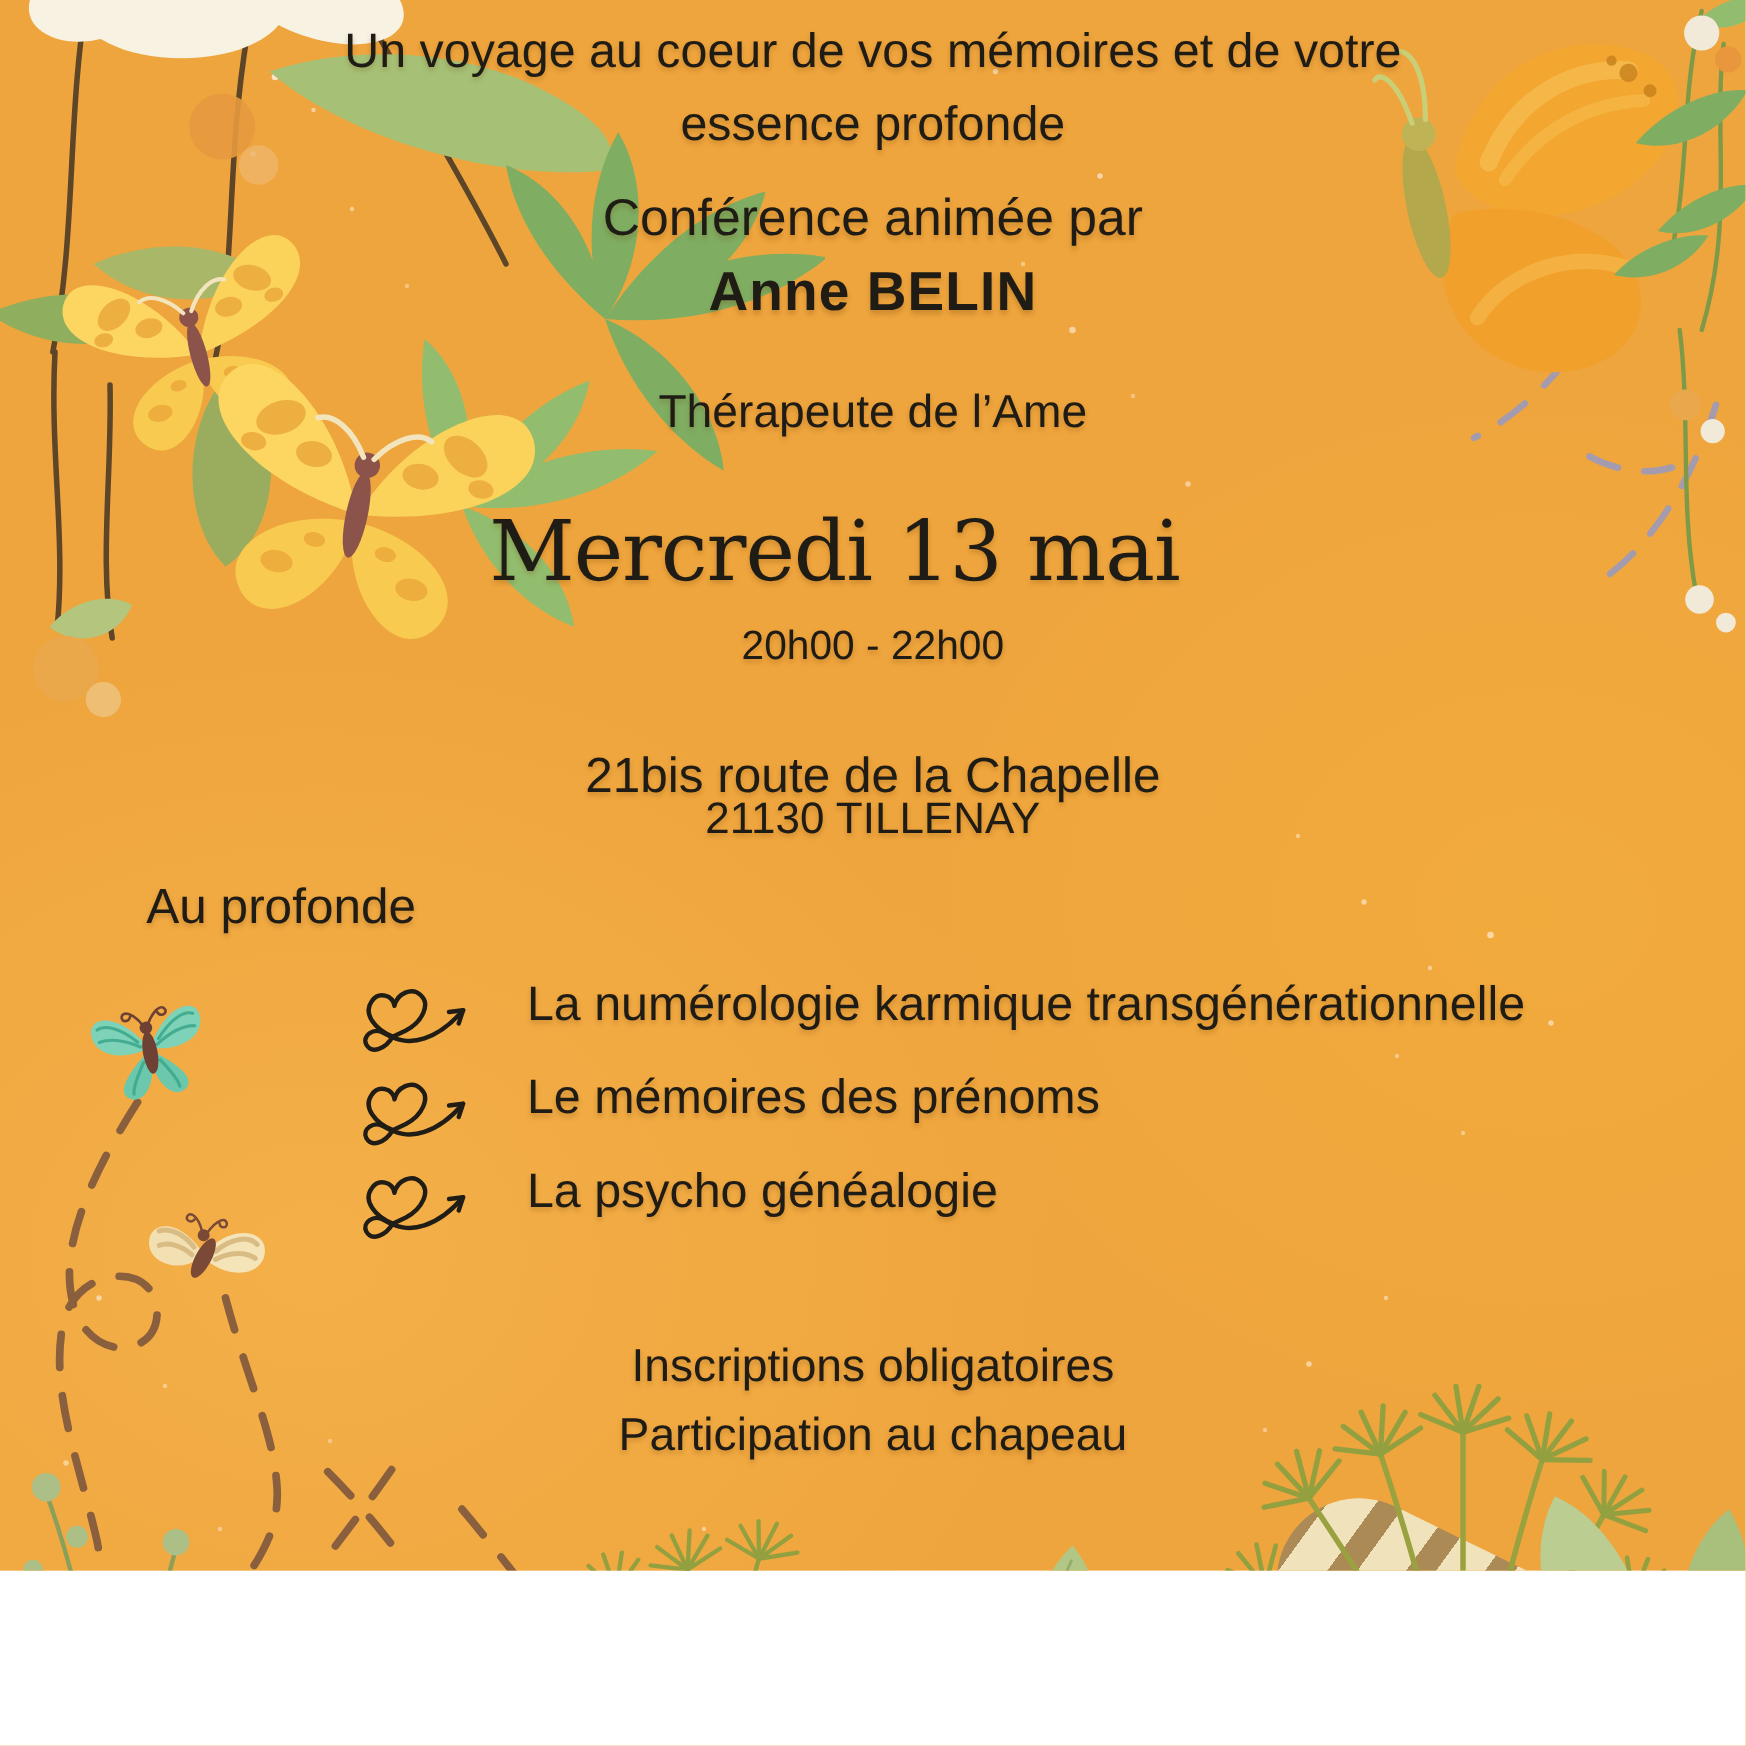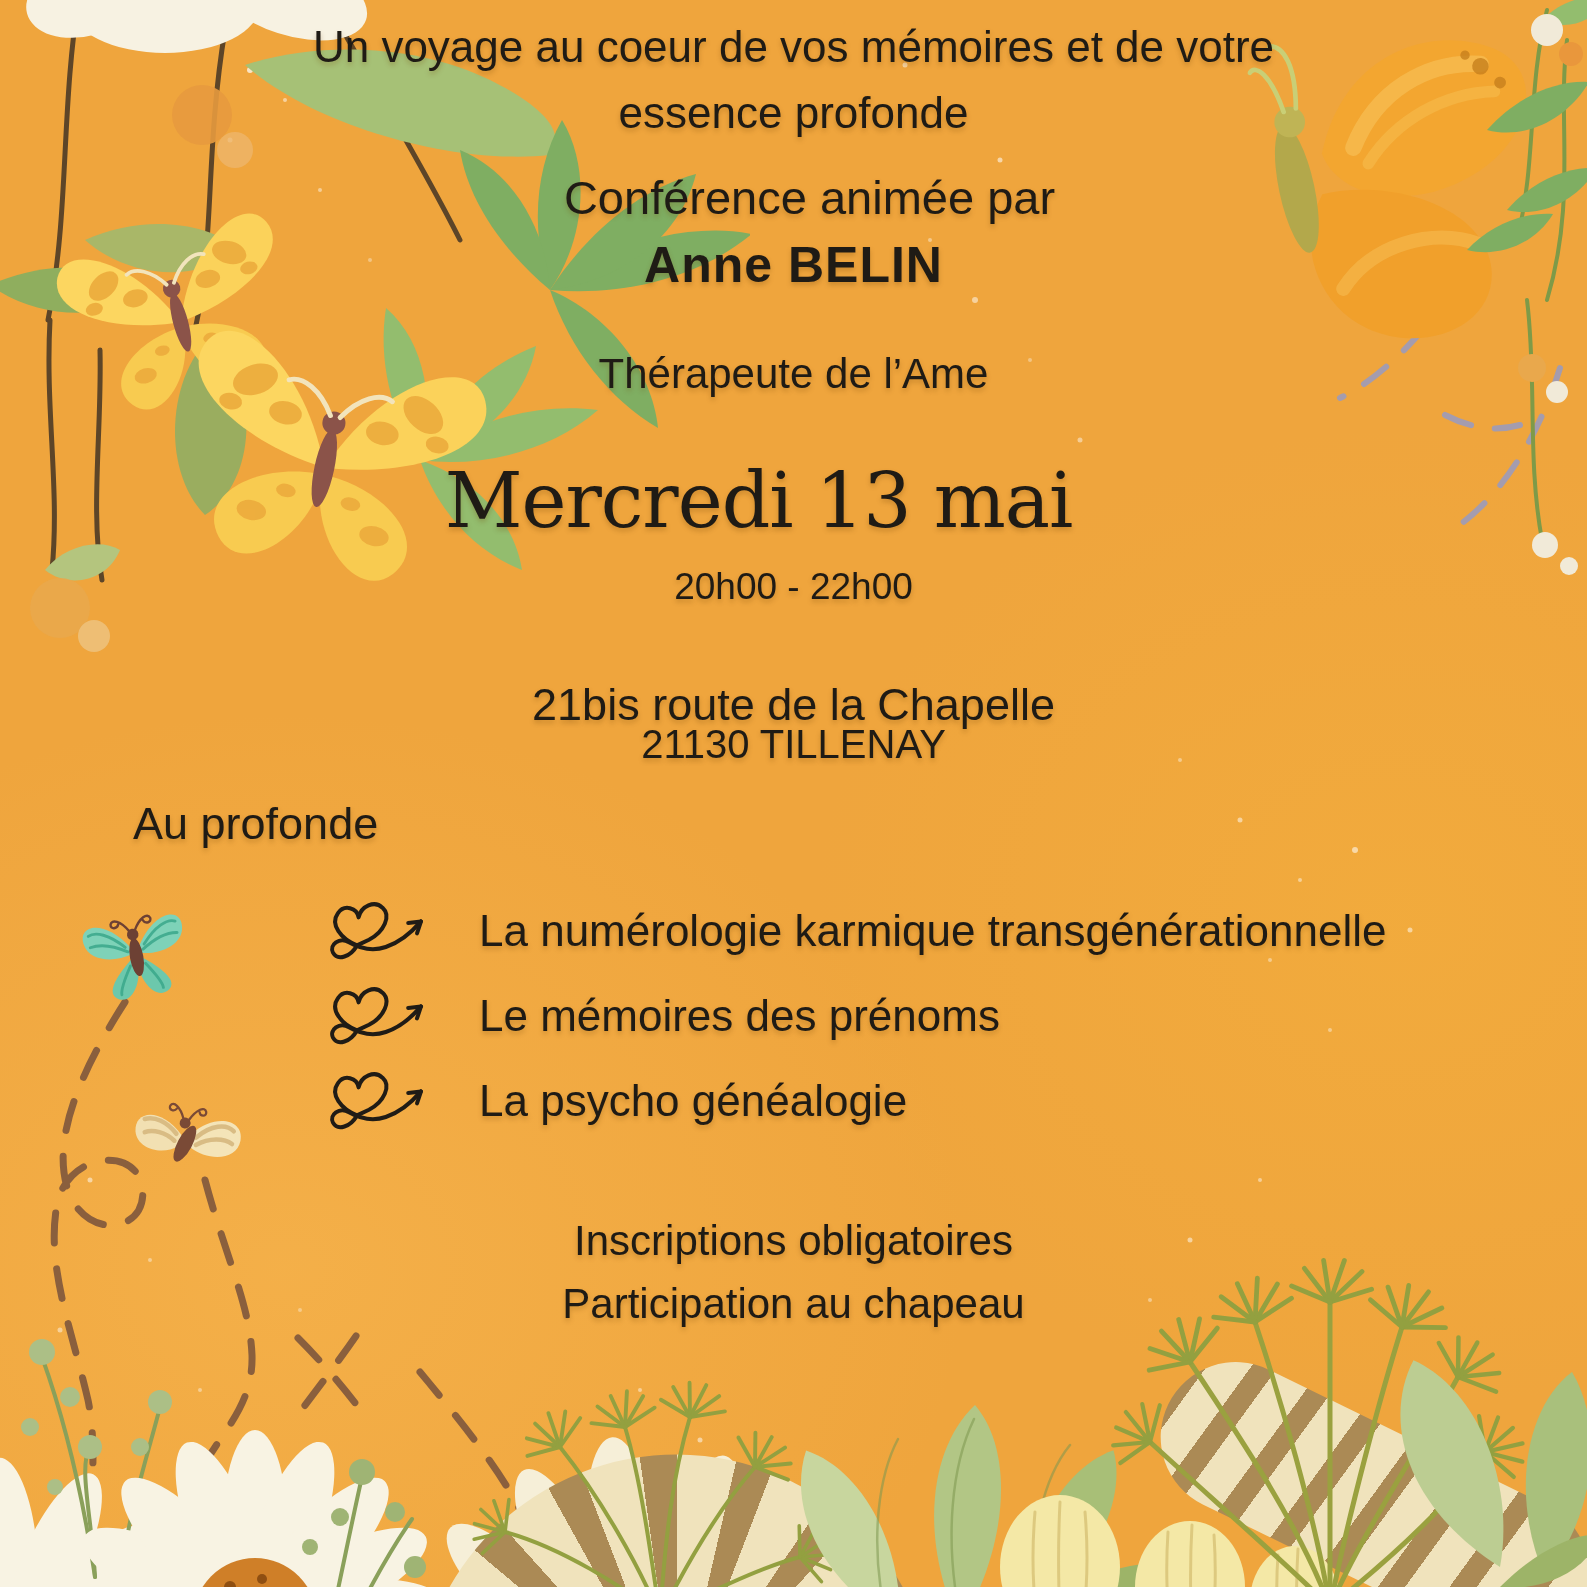--- a/index.html
+++ b/index.html
@@ -1,42 +1,42 @@
 <!DOCTYPE html>
 <html><head>
 <meta charset="utf-8">
 <style>
   html,body{margin:0;padding:0;background:#fff;}
   .poster{
-    position:relative;width:1587px;height:1587px;overflow:hidden;
+    position:relative;width:1587px;height:1428px;overflow:hidden;
     background:
       radial-gradient(1100px 900px at 18% 80%, rgba(248,184,82,.55) 0%, rgba(248,184,82,0) 62%),
       radial-gradient(900px 760px at 88% 58%, rgba(244,176,60,.5) 0%, rgba(244,176,60,0) 65%),
       #efa53d;
     font-family:"Liberation Sans","DejaVu Sans",sans-serif;
     color:#1f1b15;
     text-decoration:underline;
   }
   .abs{position:absolute;}
   .txt{
     position:absolute;left:50%;transform:translateX(-50%);
     white-space:nowrap;text-align:center;color:#1f1b15;
     text-shadow:0 3px 5px rgba(110,65,8,.28);
   }
   .tagline{top:14px;font-size:44px;line-height:1.5;white-space:normal;width:1100px;}
-  .intro{top:170px;font-size:47px;margin-left:16px;}
+  .intro{top:170px;font-size:47px;}
   .speaker{top:236px;font-size:50px;font-weight:700;letter-spacing:1px;}
   .speaker-title{top:350px;font-size:42px;}
   .date{top:456px;font-size:76px;font-family:"DejaVu Serif","Liberation Serif",serif;margin-left:-35px;letter-spacing:-1px;}
   .time{top:566px;font-size:37px;}
   .addr1{top:636px;font-size:45px;margin-top:43px;}
   .addr2{top:722px;font-size:40px;}
   .program-heading{position:absolute;left:133px;top:798px;font-size:45px;color:#1f1b15;text-shadow:0 3px 5px rgba(110,65,8,.28);}
   .program{position:absolute;left:315px;top:888px;}
-  .program-row{display:flex;align-items:center;height:85px;}
+  .program-row{display:flex;height:85px;}
   .bullet-icon{width:132px;height:80px;flex:0 0 132px;}
   .program-label{font-size:44px;margin-left:32px;white-space:nowrap;text-shadow:0 3px 5px rgba(110,65,8,.28);}
   .registration{position:absolute;left:50%;transform:translateX(-50%);top:1209px;text-align:center;font-size:42px;line-height:63px;white-space:nowrap;text-shadow:0 3px 5px rgba(110,65,8,.28);}
   
   .shell-left{
     position:absolute;left:405px;top:1455px;width:520px;height:265px;
     border-radius:265px 265px 0 0;transform:rotate(-5deg);
     background:repeating-conic-gradient(from 252deg at 50% 100%, #ab8a55 0deg 8deg, #f0e3bc 8deg 21deg);
   }
   .shell-right{

